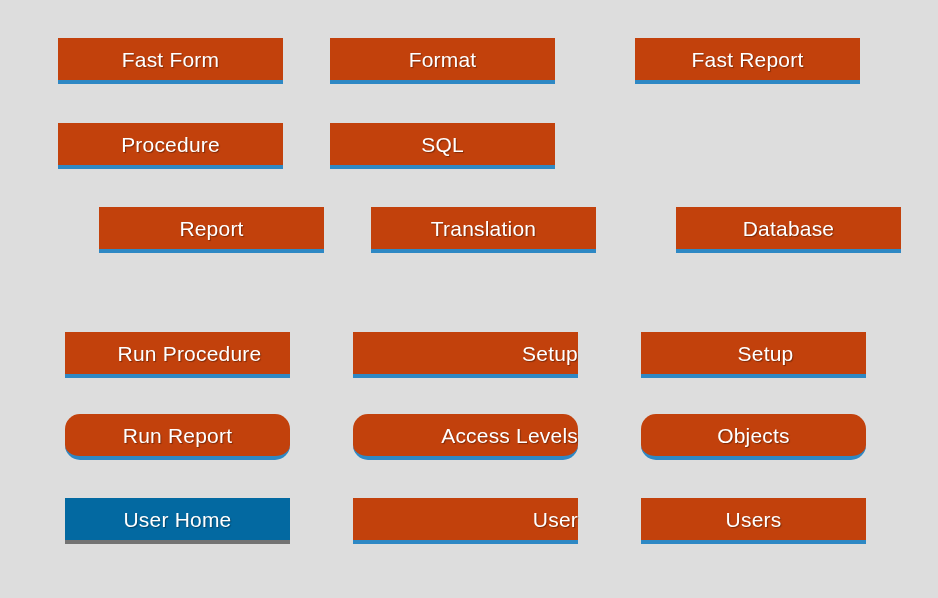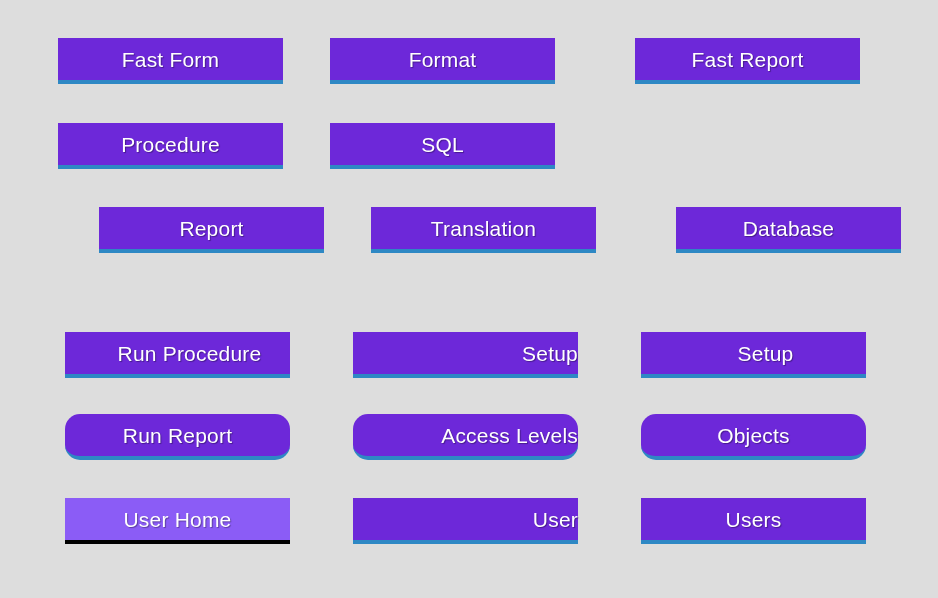--- a/index.html
+++ b/index.html
@@ -21,38 +21,38 @@
     width: 938px;
     height: 598px;
   }
 
   .btn {
     position: absolute;
     box-sizing: border-box;
     display: flex;
     align-items: center;
     justify-content: center;
-    background: #6d28d9;
+    background: #c2410c;
     border-bottom: 4px solid #2e88c4;
     color: #ffffff;
     font-family: "Liberation Sans", sans-serif;
     font-size: 21px;
     font-weight: 400;
     letter-spacing: 0.2px;
     line-height: 1;
     text-align: center;
     text-shadow: 1px 1px 1px rgba(0,0,0,0.35);
     cursor: pointer;
     user-select: none;
     white-space: nowrap;
   }
 
   .btn.green {
-    background: #8b5cf6;
-    border-bottom: 4px solid #000000;
+    background: #0369a1;
+    border-bottom: 4px solid #737373;
     text-align: center;
   }
 
   
   .g1 { width: 225px; height: 46px; }
   .g1.c1 { left: 58px; }
   .g1.c2 { left: 330px; }
   .g1.c3 { left: 635px; }
   .g1.r1 { top: 38px; }
   .g1.r2 { top: 123px; }

